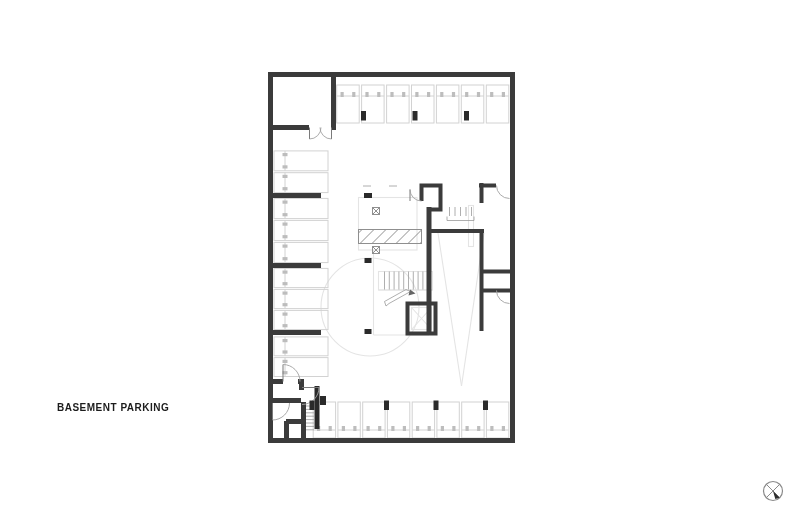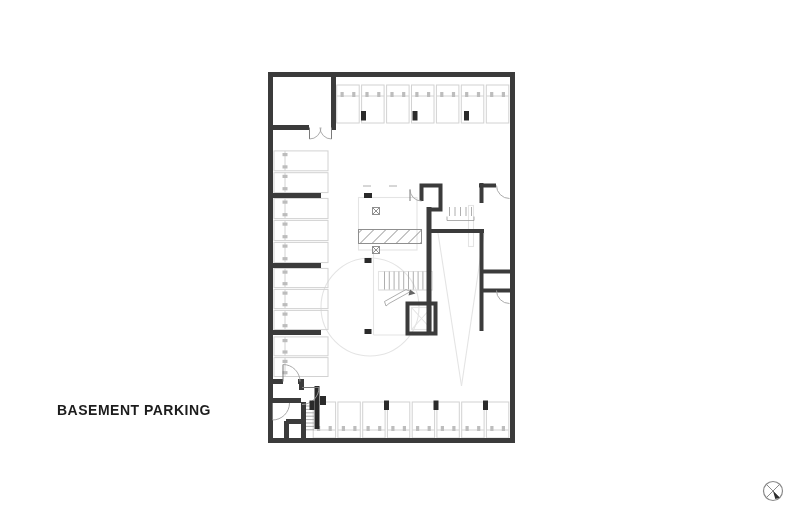--- a/index.html
+++ b/index.html
@@ -17,21 +17,21 @@
   .detail{stroke:var(--detail,#9a9a9a);fill:none;stroke-width:0.8;}
   .hatch{stroke:var(--hatch,#8f8f8f);fill:none;stroke-width:1;}
   .door{stroke:var(--door,#a2a2a2);fill:none;stroke-width:0.9;}
   .leaf{stroke:#7a7a7a;stroke-width:1;fill:none;}
   .colb{fill:var(--column,#2a2a2a);}
   .stall{stroke:var(--stall,#d2d2d2);fill:none;stroke-width:1;}
   .sline{stroke:var(--stall,#d2d2d2);stroke-width:1;fill:none;}
   .smark{fill:var(--stall-mark,#bdbdbd);}
   #plan-title{
     position:absolute;left:57px;top:402px;
-    font-size:14px;font-weight:bold;letter-spacing:.5px;
+    font-size:10px;font-weight:bold;letter-spacing:.5px;
     color:var(--text,#1c1c1c);white-space:nowrap;
   }
   #north{position:absolute;left:758px;top:476px;}
 </style>
 </head>
 <body>
 
 <div id="canvas">
 
   <svg id="plan" width="800" height="518" viewBox="0 0 800 518">

